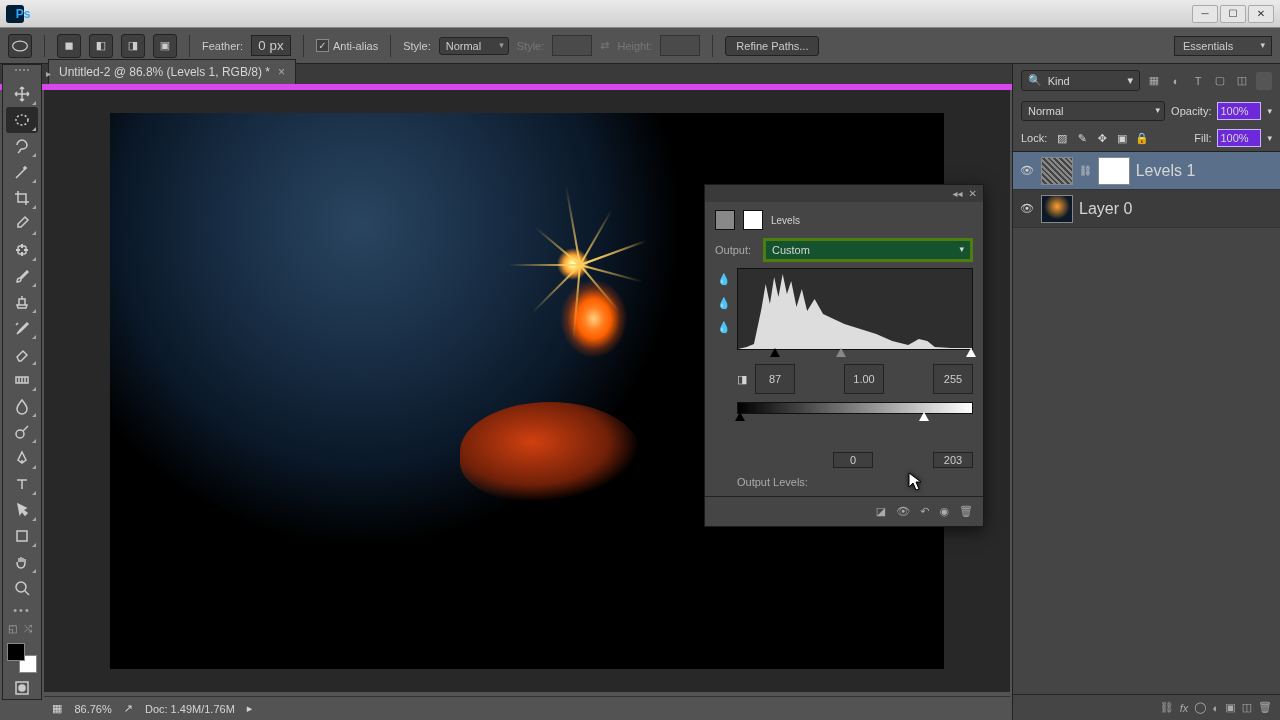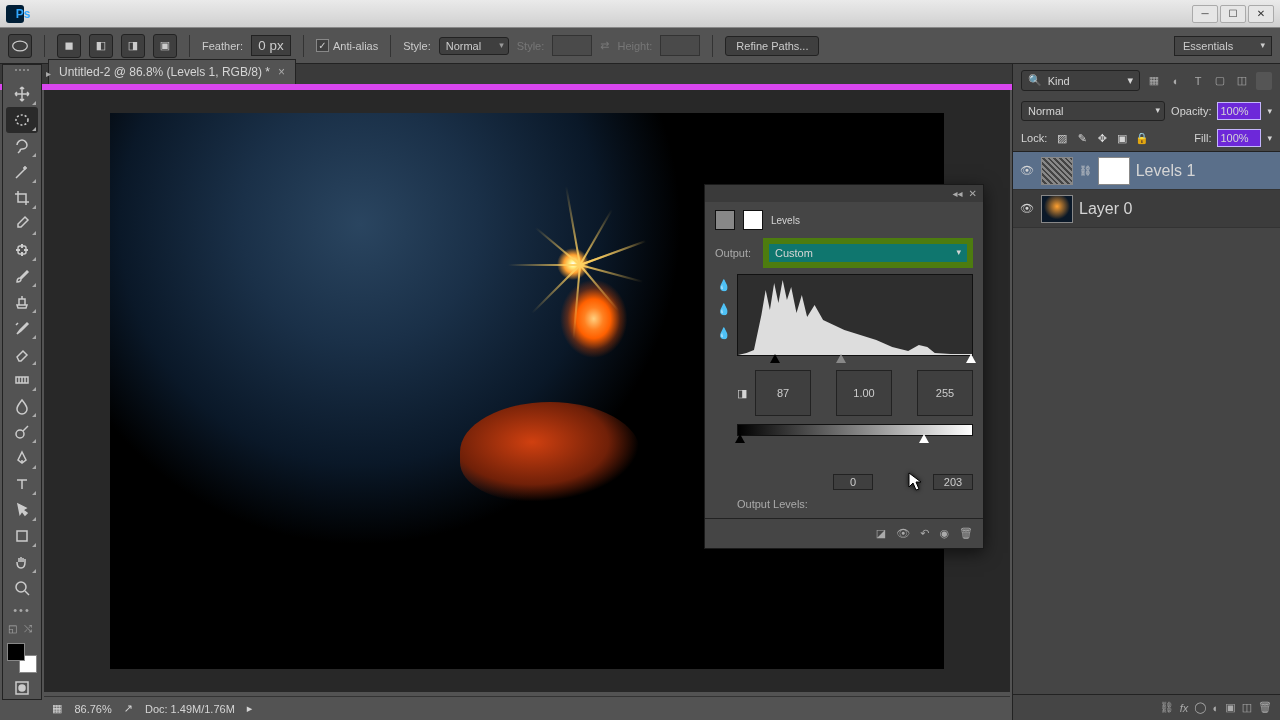--- a/index.html
+++ b/index.html
@@ -97,36 +97,36 @@
 .props-header-bar span{font-size:10px;color:#aaa;cursor:pointer;}
 .props-title { padding: 6px 10px; font-size:12px; border-bottom:1px solid #222; display:flex; align-items:center;}
 .props-title .menu-icon{margin-left:auto;}
 .props-body { padding: 8px 10px; }
 .levels-head { display:flex; align-items:center; gap:8px; margin-bottom:8px;}
 .levels-head .adj-icon{width:20px;height:20px;background:#888;border:1px solid #111;}
 .levels-head .mask-icon{width:20px;height:20px;background:#fff;border:1px solid #111;}
 .levels-head .adj-label{font-size:10px;}
 .row { display:flex; align-items:center; gap:6px; margin-bottom:6px;}
 .row .label { width:42px; color:#aaa;}
-.row .combo { flex:1; background:#0f766e; border:6px solid #4d7c0f; padding:3px 6px; position:relative;}
+.row .combo { flex:1; background:#14532d; border:3px solid #4d7c0f; padding:3px 6px; position:relative;}
 .row .combo::after{content:"▾";position:absolute;right:6px;font-size:9px;}
 .row .btn { background:#3f3f3f;border:1px solid #222;padding:3px 14px;}
 
 .histo-block { display:flex; gap:4px; margin-top:6px;}
 .eyedroppers { display:flex; flex-direction:column; gap:6px; padding-top:2px;}
 .eyedroppers div{width:18px;height:18px;display:flex;align-items:center;justify-content:center;}
 .histogram { flex:1; height:82px; background:#2e2e2e; border:1px solid #111; position:relative;}
 .histogram svg{width:100%;height:100%;}
 .histo-sliders{ position:relative; height:12px; margin-left:22px;}
 .tri { position:absolute; width:0;height:0;border-left:5px solid transparent;border-right:5px solid transparent;top:-2px;}
 .tri.black{border-bottom:9px solid #000;}
 .tri.gray{border-bottom:9px solid #888;}
 .tri.white{border-bottom:9px solid #fff;}
 .input-vals{display:flex;margin-left:22px;margin-top:2px;}
-.input-vals input{width:56px;background:#3f3f3f;border:1px solid #222;color:#ccc;text-align:center;font-size:11px;padding:16px;}
+.input-vals input{width:40px;background:#3f3f3f;border:1px solid #222;color:#ccc;text-align:center;font-size:11px;padding:8px;}
 .wb-icon{width:18px;display:flex;align-items:center;}
 
 .output-gradient{height:12px;margin-left:22px;margin-top:8px;background:linear-gradient(to right,#000,#fff);border:1px solid #111;}
 .output-sliders{position:relative;height:12px;margin-left:22px;}
 .output-row{display:flex;align-items:center;gap:6px;margin-top:6px;margin-left:22px;}
 .output-row .label{width:90px;color:#aaa;margin-top:44px;}
 .output-row input{width:40px;background:#3f3f3f;border:1px solid #222;color:#ccc;text-align:center;font-size:11px;padding:1px;}
 .output-row .spacer{flex:1;}
 
 .props-footer{display:flex;justify-content:flex-end;gap:10px;padding:8px 10px;border-top:1px solid #222;}

